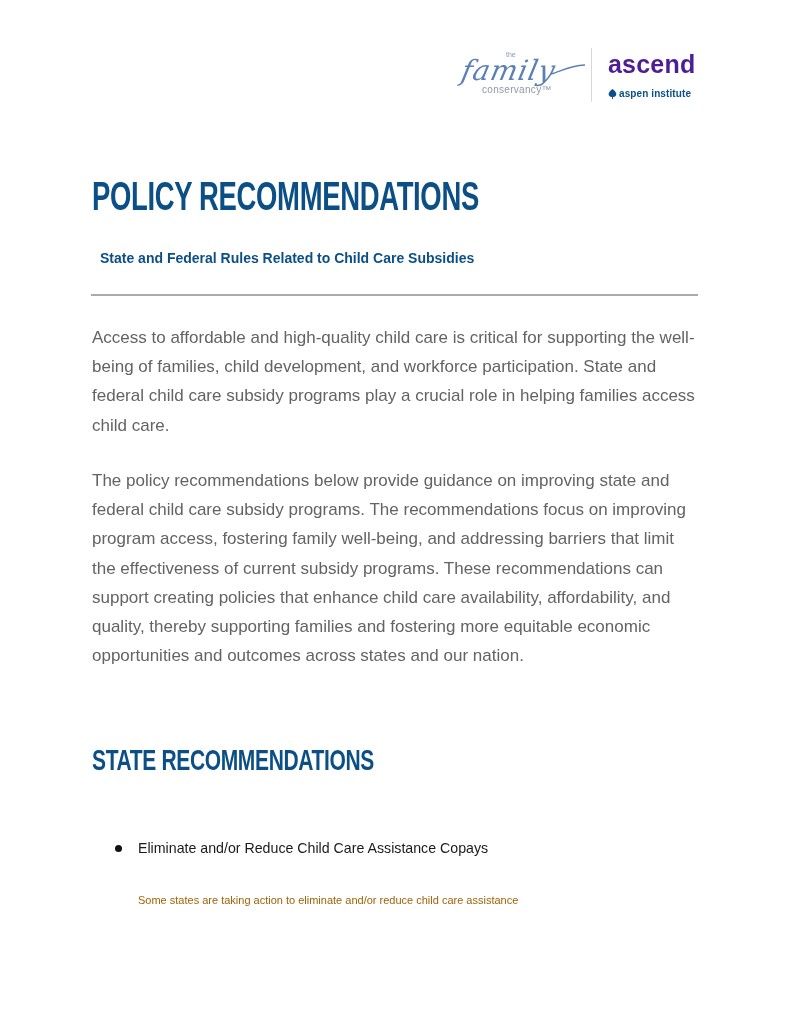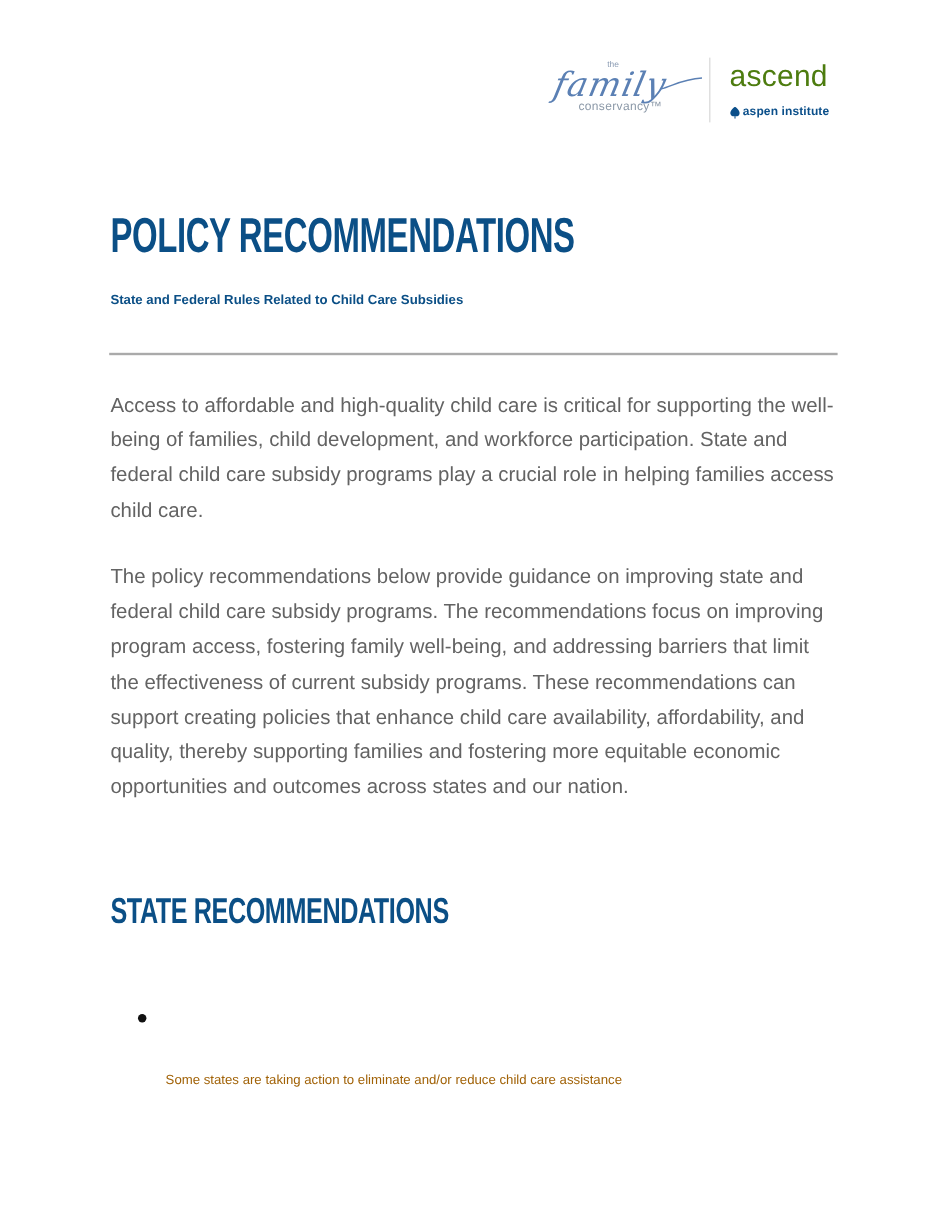--- a/index.html
+++ b/index.html
@@ -71,23 +71,23 @@
       height: 54px;
       background: #d8d8d8;
     }
     .ascend-logo {
       position: absolute;
       left: 150px;
       top: 4px;
     }
     .ascend-word {
       font-family: "Liberation Sans", sans-serif;
-      font-weight: normal;
+      font-weight: bold;
       font-size: 25px;
-      color: #4d7c0f;
+      color: #4c1d95;
       line-height: 24px;
       letter-spacing: 0.2px;
     }
     .aspen-row {
       display: flex;
       align-items: center;
       margin-top: 12px;
     }
     .aspen-leaf {
       width: 9px;
@@ -115,23 +115,23 @@
       letter-spacing: -0.5px;
       transform: scaleX(0.67);
       transform-origin: left top;
       white-space: nowrap;
       line-height: 48px;
     }
     .subtitle {
       position: absolute;
       left: 92px;
       top: 240px;
-      margin: 0;
-      font-family: "Liberation Sans", sans-serif;
-      font-size: 11px;
+      margin: 8px;
+      font-family: "Liberation Sans", sans-serif;
+      font-size: 14px;
       color: #0b4f86;
       line-height: 20px;
       white-space: nowrap;
     }
     .rule {
       position: absolute;
       left: 91px;
       top: 294px;
       width: 607px;
       height: 2px;
@@ -237,15 +237,16 @@
 <hr class="rule">
 
 <p class="para para1">Access to affordable and high-quality child care is critical for supporting the well-being of families, child development, and workforce participation. State and federal child care subsidy programs play a crucial role in helping families access child care.</p>
 <p class="para para2">The policy recommendations below provide guidance on improving state and federal child care subsidy programs. The recommendations focus on improving program access, fostering family well-being, and addressing barriers that limit the effectiveness of current subsidy programs. These recommendations can support creating policies that enhance child care availability, affordability, and quality, thereby supporting families and fostering more equitable economic opportunities and outcomes across states and our nation.</p>
 
 <h2 class="section-heading">STATE RECOMMENDATIONS</h2>
 
 <ul class="bullet-list">
   <li class="bullet-item">
     <span class="bullet-dot"></span>
+    <span class="bullet-label">Eliminate and/or Reduce Child Care Assistance Copays</span>
   </li>
 </ul>
 <p class="bullet-body">Some states are taking action to eliminate and/or reduce child care assistance</p>
 
 </body></html>

